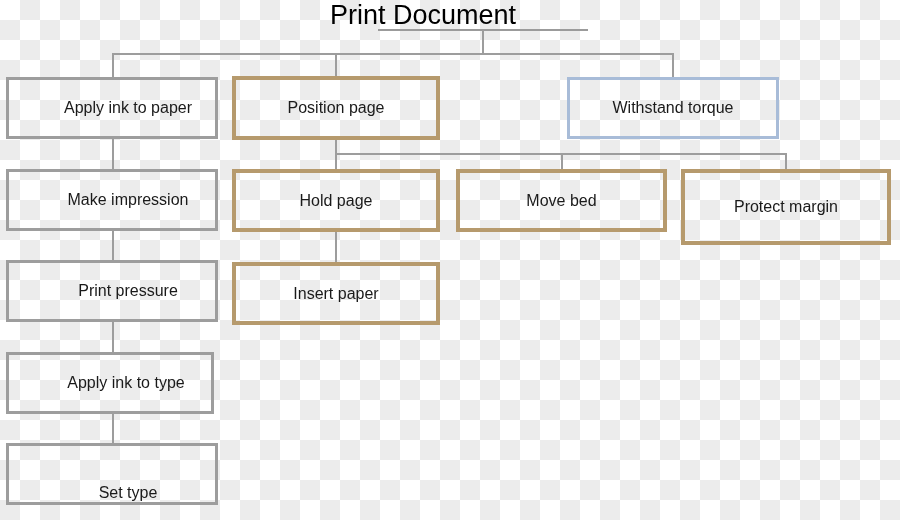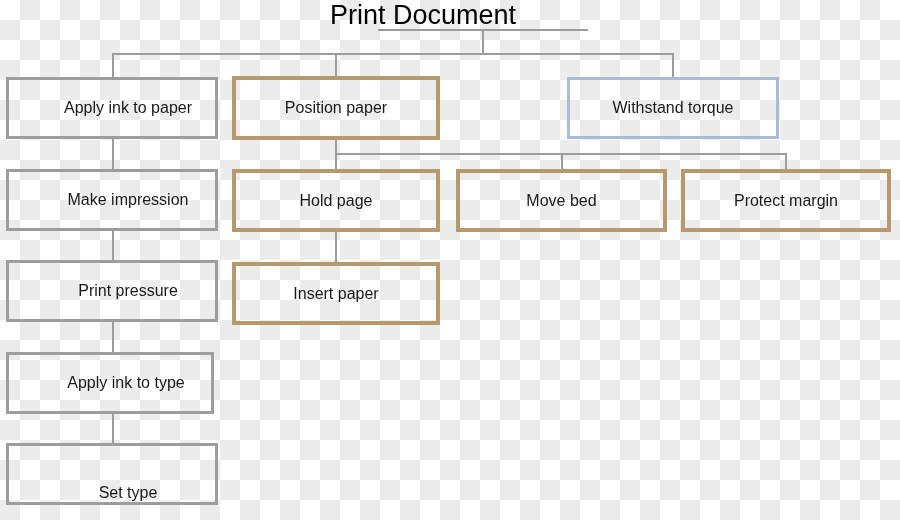--- a/index.html
+++ b/index.html
@@ -103,40 +103,40 @@
   <div class="conn v" style="left:112px; top:322px; height:32px;"></div>
   <div class="conn v" style="left:112px; top:413px; height:32px;"></div>
 
   <div class="conn v" style="left:335px; top:232px; height:32px;"></div>
 
   <div class="node gray" style="left:6px;   top:77px;  width:212px; height:62px;">
     <span>Apply ink to paper</span>
   </div>
 
   <div class="node brown" style="left:232px; top:76px;  width:208px; height:64px;">
-    <span>Position paper</span>
+    <span>Position page</span>
   </div>
 
   <div class="node blue" style="left:567px; top:77px;  width:212px; height:62px;">
     <span>Withstand torque</span>
   </div>
 
   <div class="node gray" style="left:6px;   top:169px; width:212px; height:62px;">
     <span>Make impression</span>
   </div>
 
   <div class="node brown" style="left:232px; top:169px; width:208px; height:63px;">
     <span>Hold page</span>
   </div>
 
   <div class="node brown" style="left:456px; top:169px; width:211px; height:63px;">
     <span>Move bed</span>
   </div>
 
-  <div class="node brown" style="left:681px; top:169px; width:210px; height:63px;">
+  <div class="node brown" style="left:681px; top:169px; width:210px; height:76px;">
     <span>Protect margin</span>
   </div>
 
   <div class="node gray" style="left:6px;   top:260px; width:212px; height:62px;">
     <span>Print pressure</span>
   </div>
 
   <div class="node brown" style="left:232px; top:262px; width:208px; height:63px;">
     <span>Insert paper</span>
   </div>

